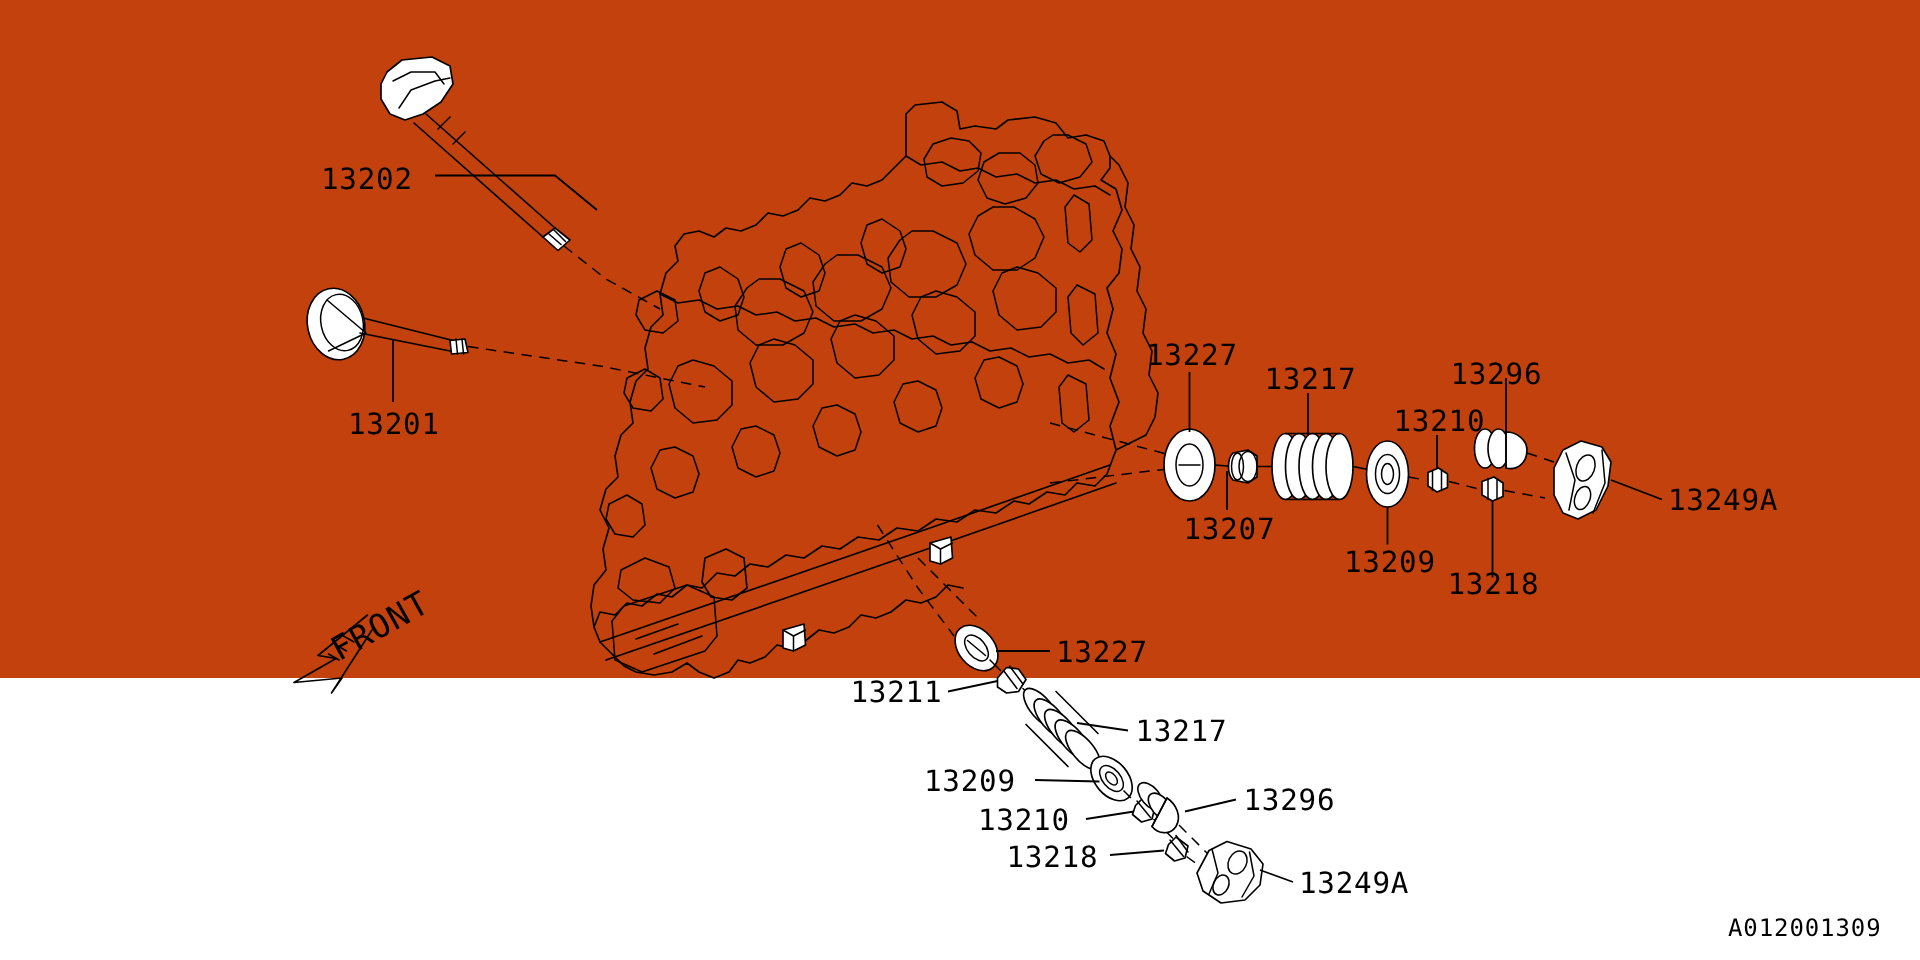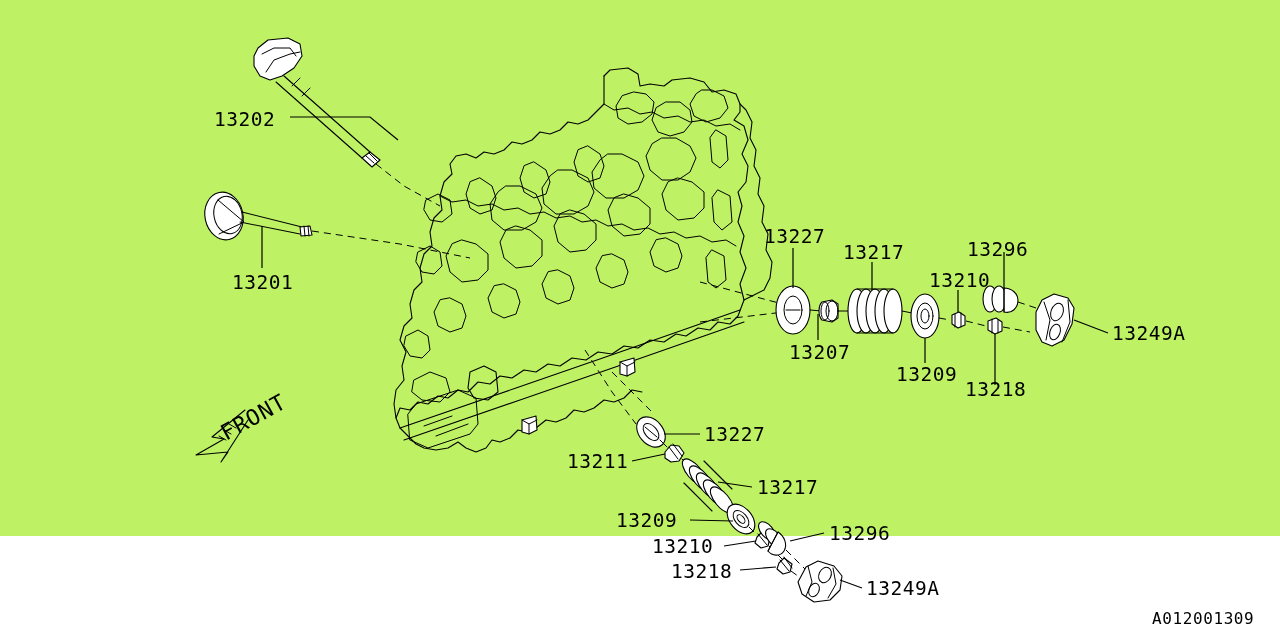--- a/index.html
+++ b/index.html
@@ -10,22 +10,22 @@
   }
   body {
     width: 1280px;
     height: 640px;
     overflow: hidden;
     font-family: "DejaVu Sans Mono", "Liberation Mono", monospace;
   }
   #diagram-root {
     position: relative;
     width: 1280px;
-    height: 536px;
-    background: #bef264;
+    height: 452px;
+    background: #c2410c;
   }
   svg#parts-svg {
     display: block;
     width: 1280px;
     height: 640px;
   }
   .ln {
     fill: none;
     stroke: #000000;
     stroke-width: 1.1;

